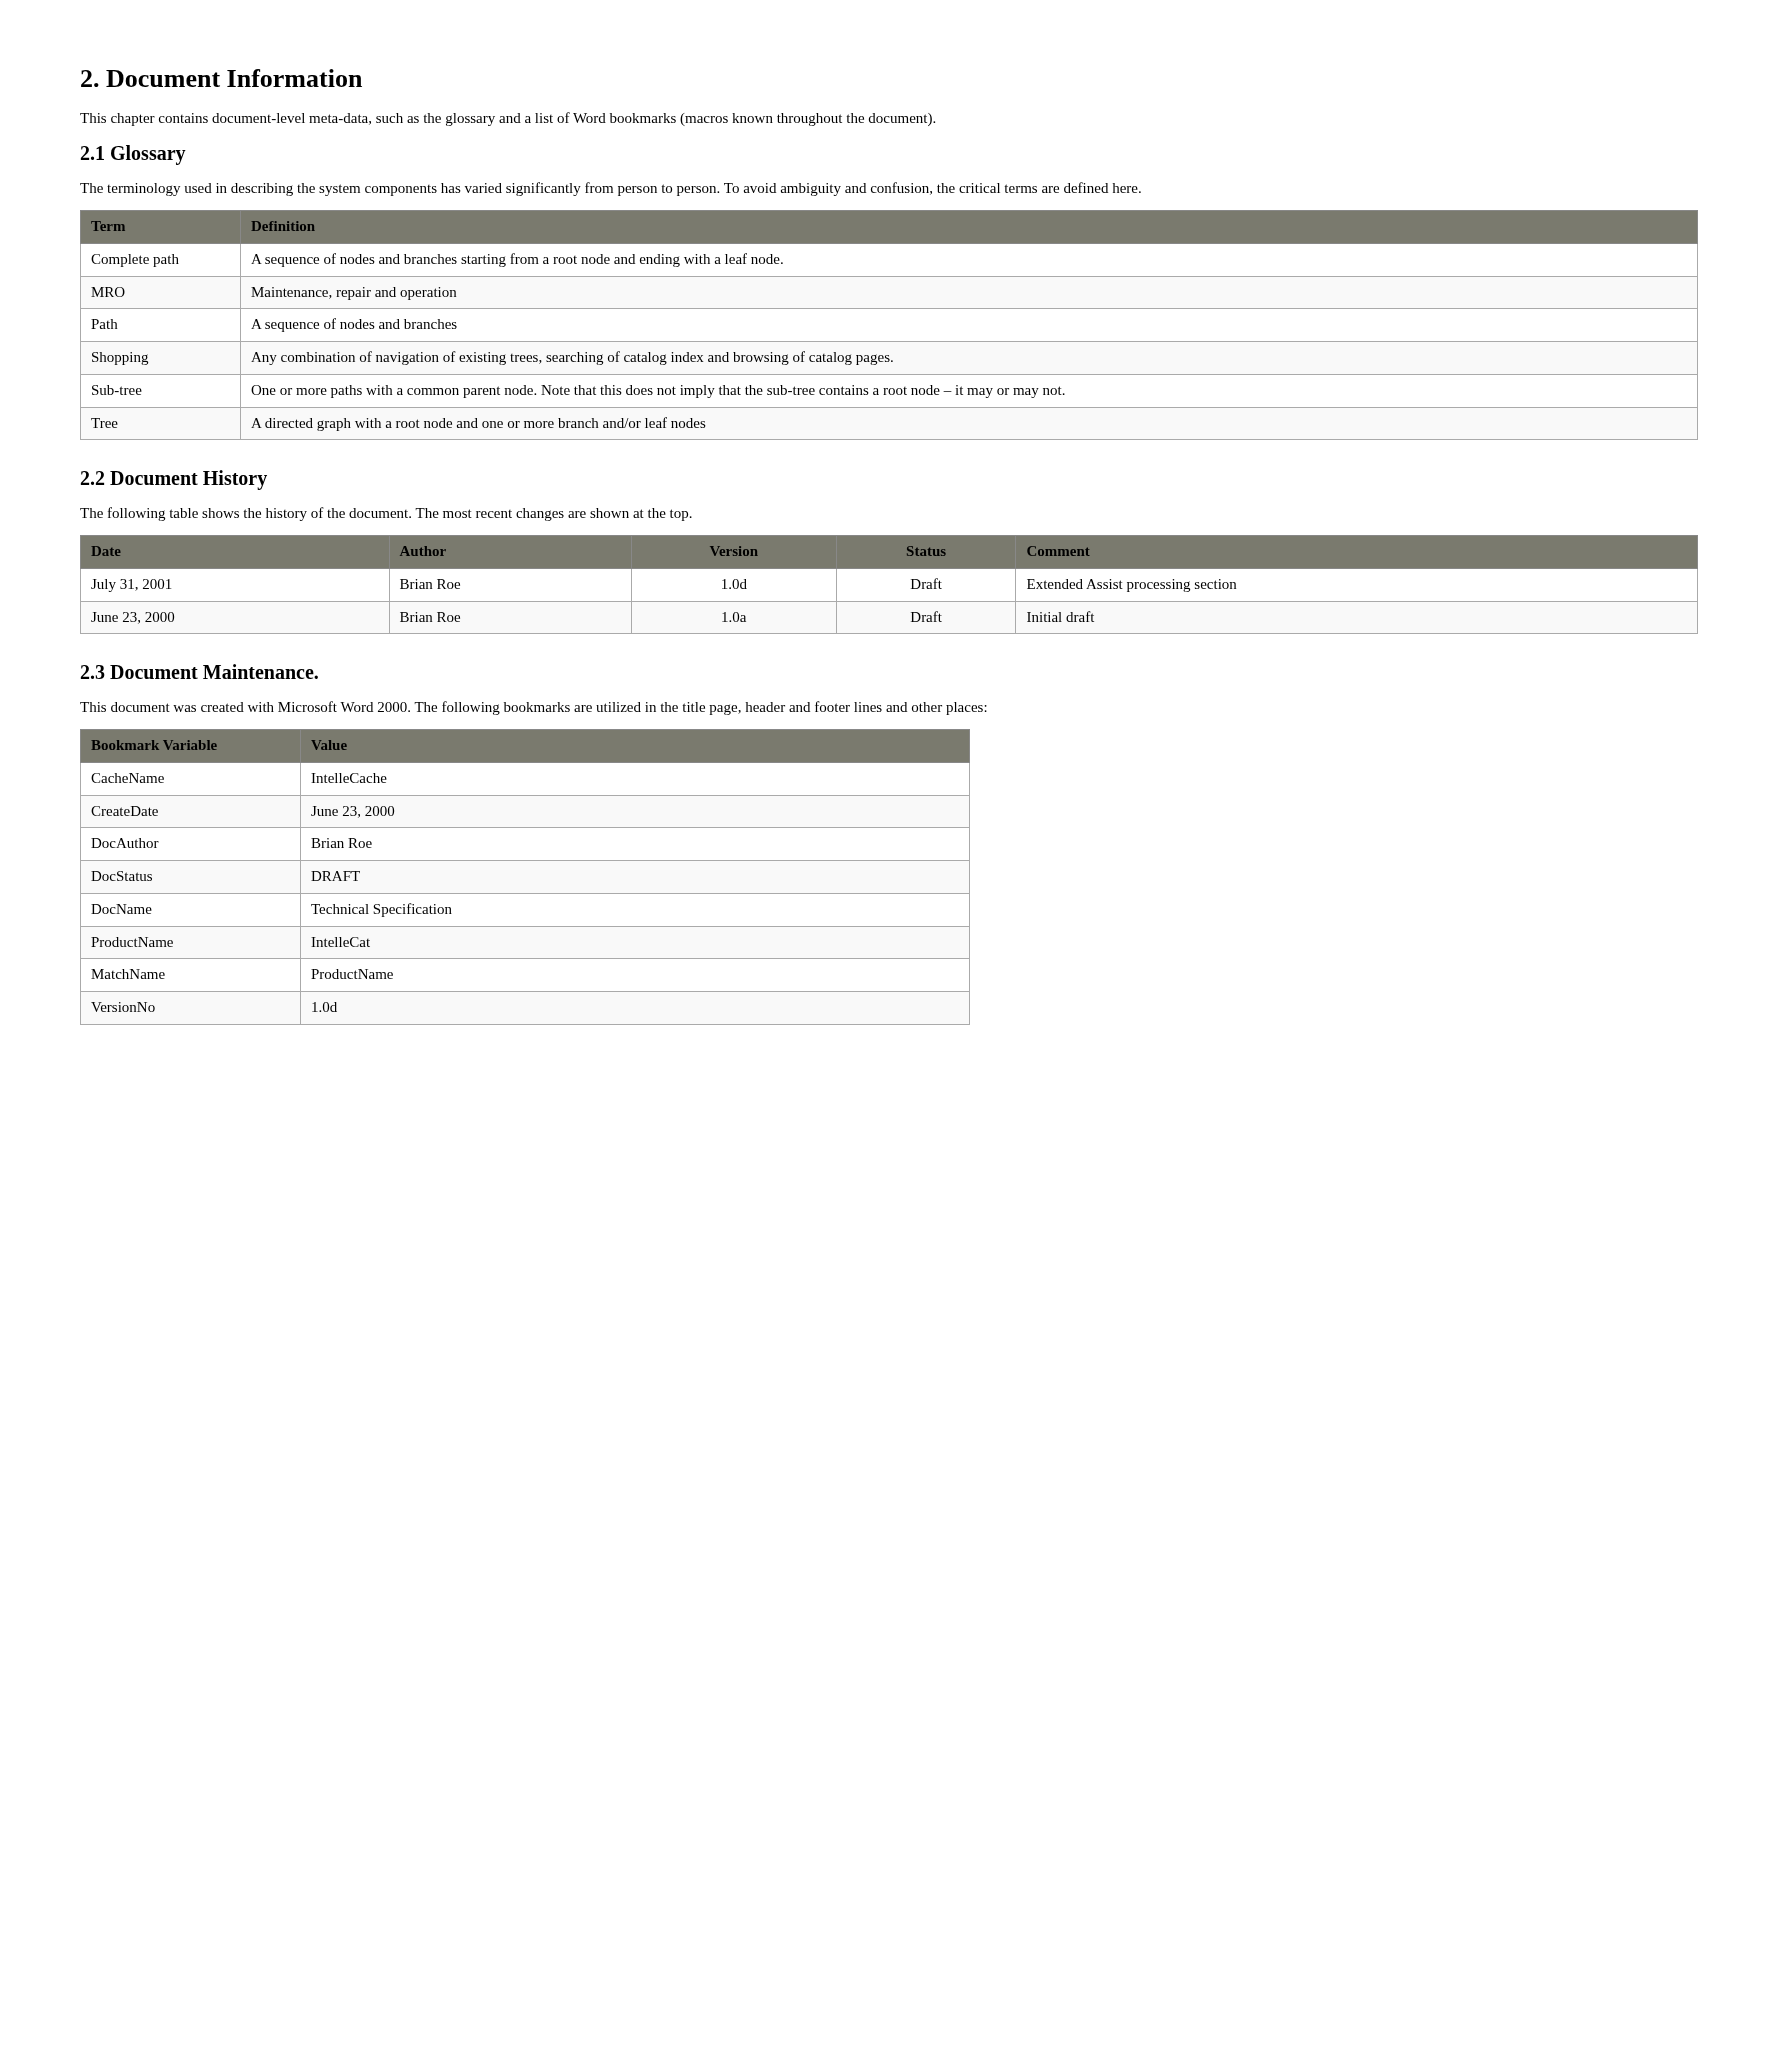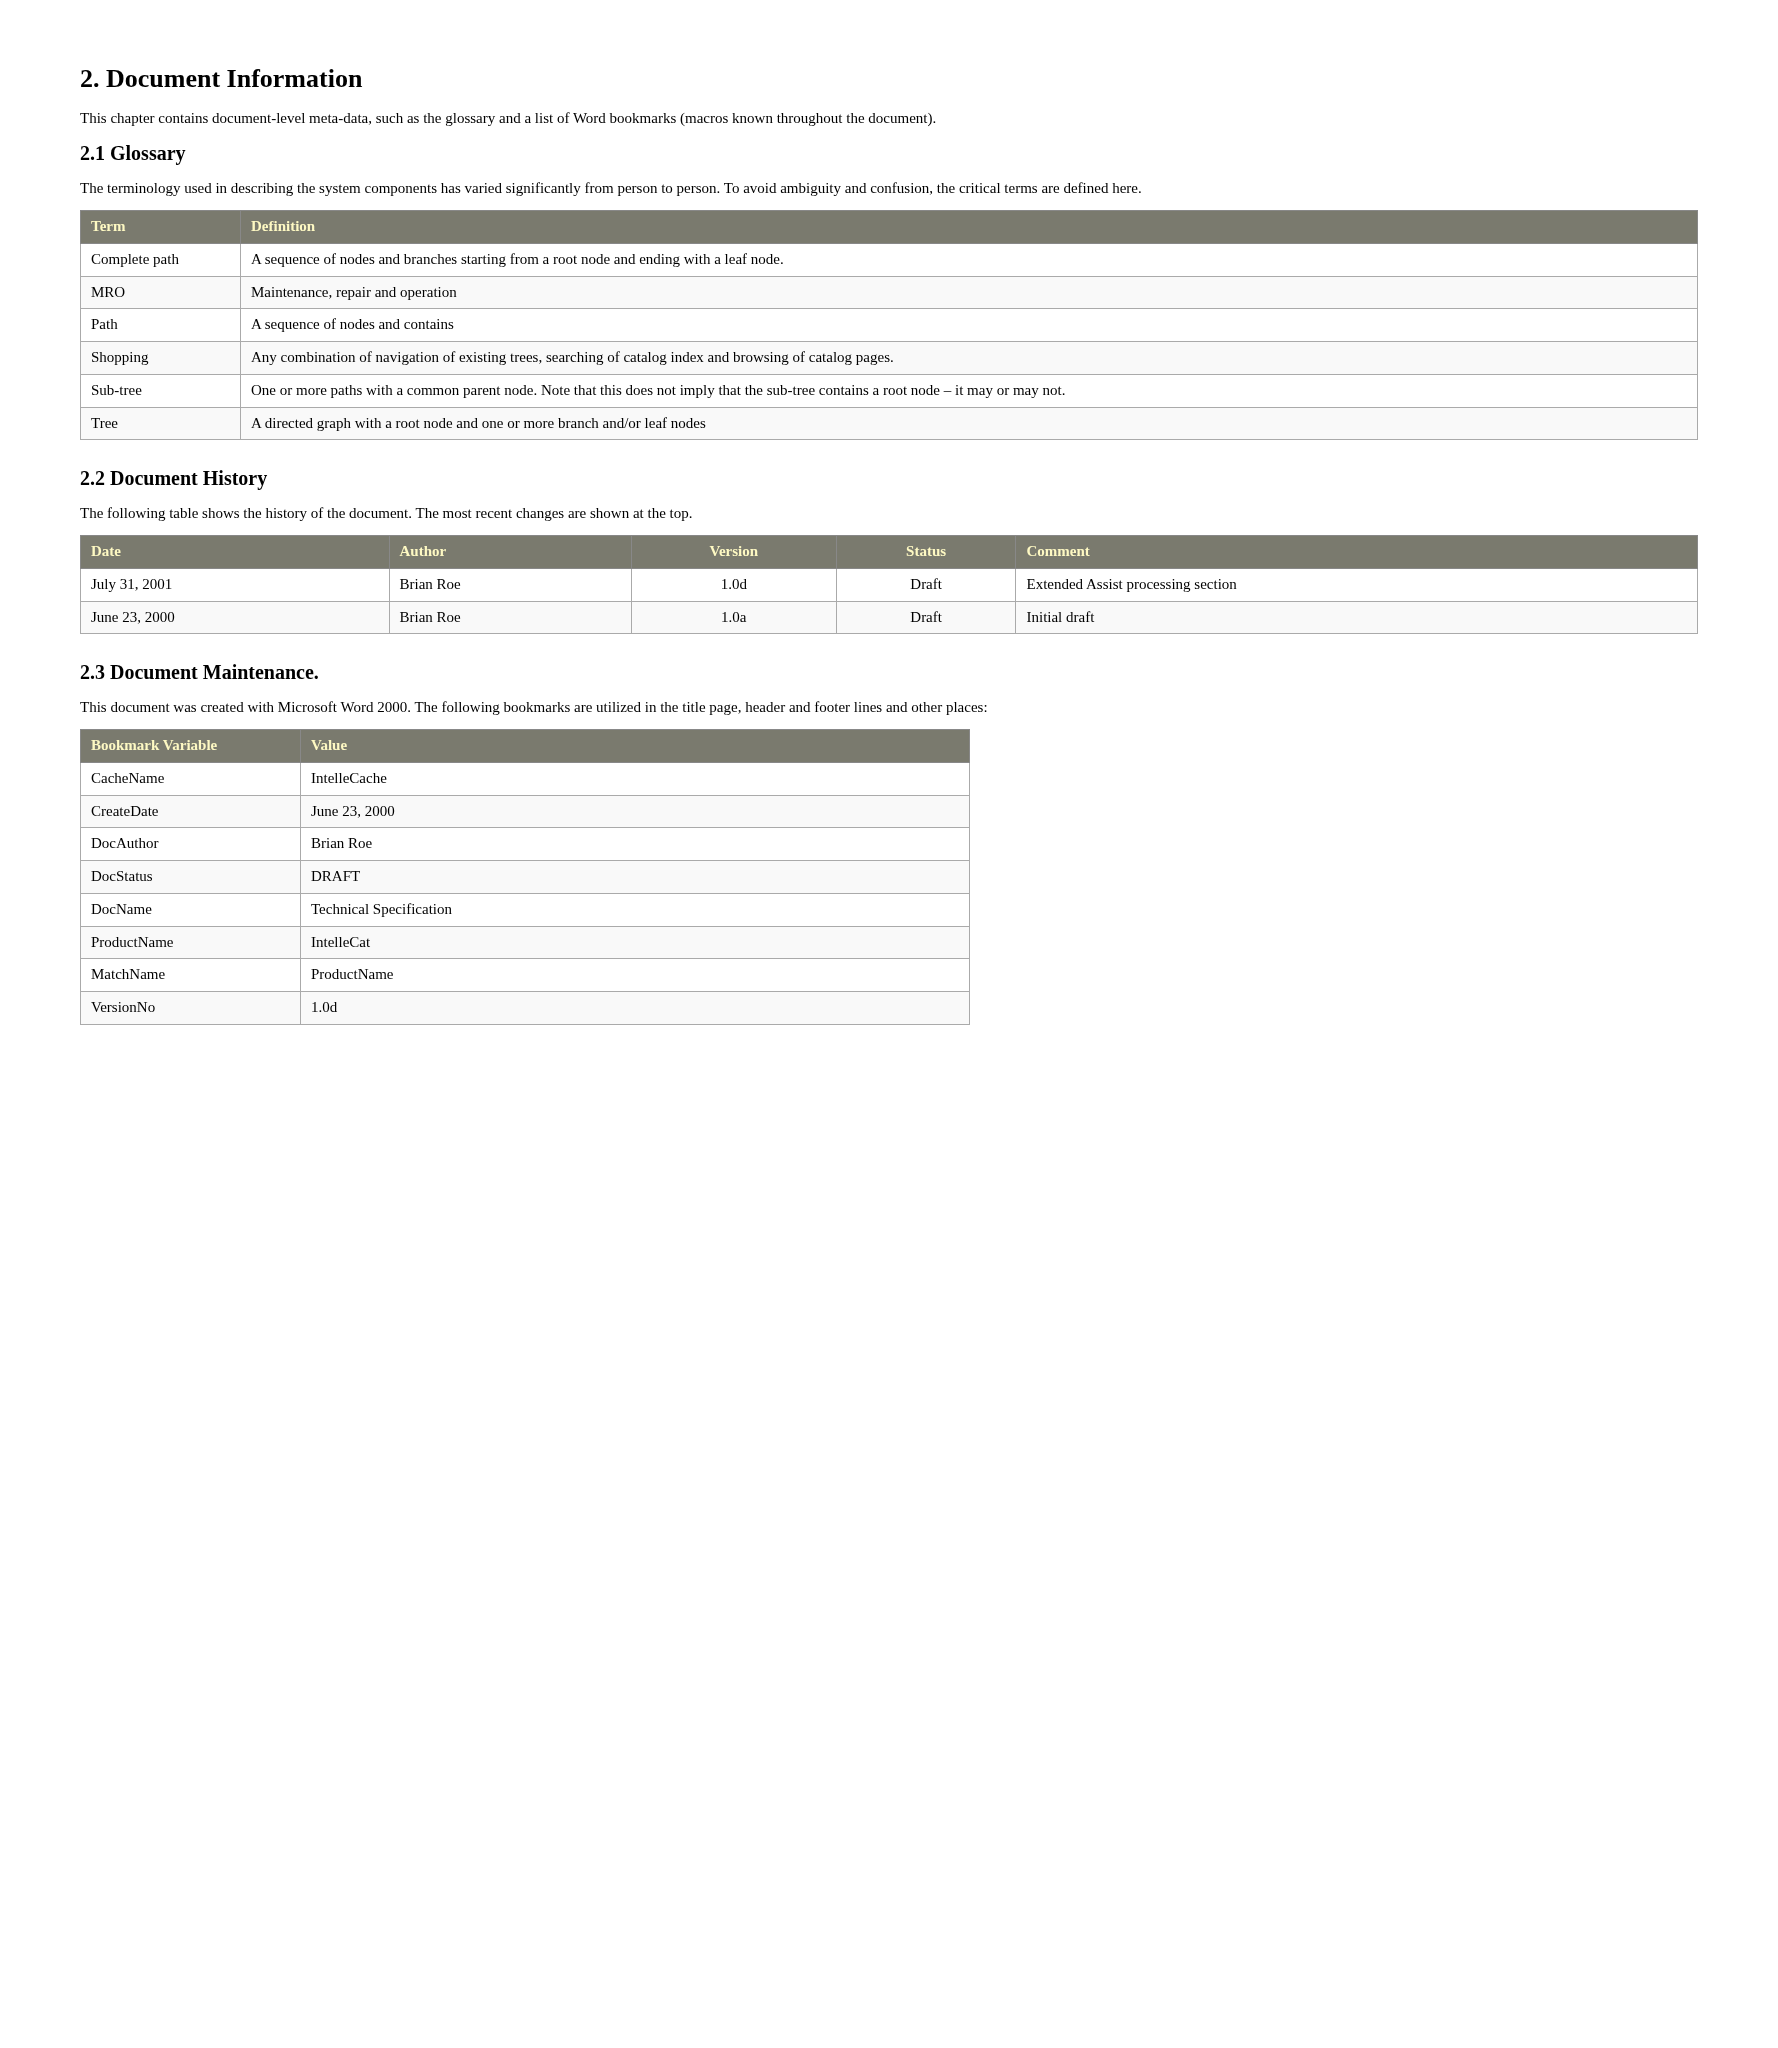--- a/index.html
+++ b/index.html
@@ -27,21 +27,21 @@
       font-size: 15px;
     }
     table {
       border-collapse: collapse;
       width: 100%;
       margin-bottom: 24px;
       font-size: 15px;
     }
     table th {
       background: #7a7a6e;
-      color: #fef9c3;
+      color: #000000;
       font-weight: bold;
       border: 1px solid #888;
       padding: 5px 10px;
       text-align: left;
     }
     table td {
       border: 1px solid #aaa;
       padding: 5px 10px;
       vertical-align: top;
     }
@@ -89,21 +89,21 @@
   <tr>
         <td>Complete path</td>
         <td>A sequence of nodes and branches starting from a root node and ending with a leaf node.</td>
       </tr>
       <tr>
         <td>MRO</td>
         <td>Maintenance, repair and operation</td>
       </tr>
       <tr>
         <td>Path</td>
-        <td>A sequence of nodes and contains</td>
+        <td>A sequence of nodes and branches</td>
       </tr>
       <tr>
         <td>Shopping</td>
         <td>Any combination of navigation of existing trees, searching of catalog index and browsing of catalog pages.</td>
       </tr>
       <tr>
         <td>Sub-tree</td>
         <td>One or more paths with a common parent node.  Note that this does not imply that the sub-tree contains a root node – it may or may not.</td>
       </tr>
       <tr>

